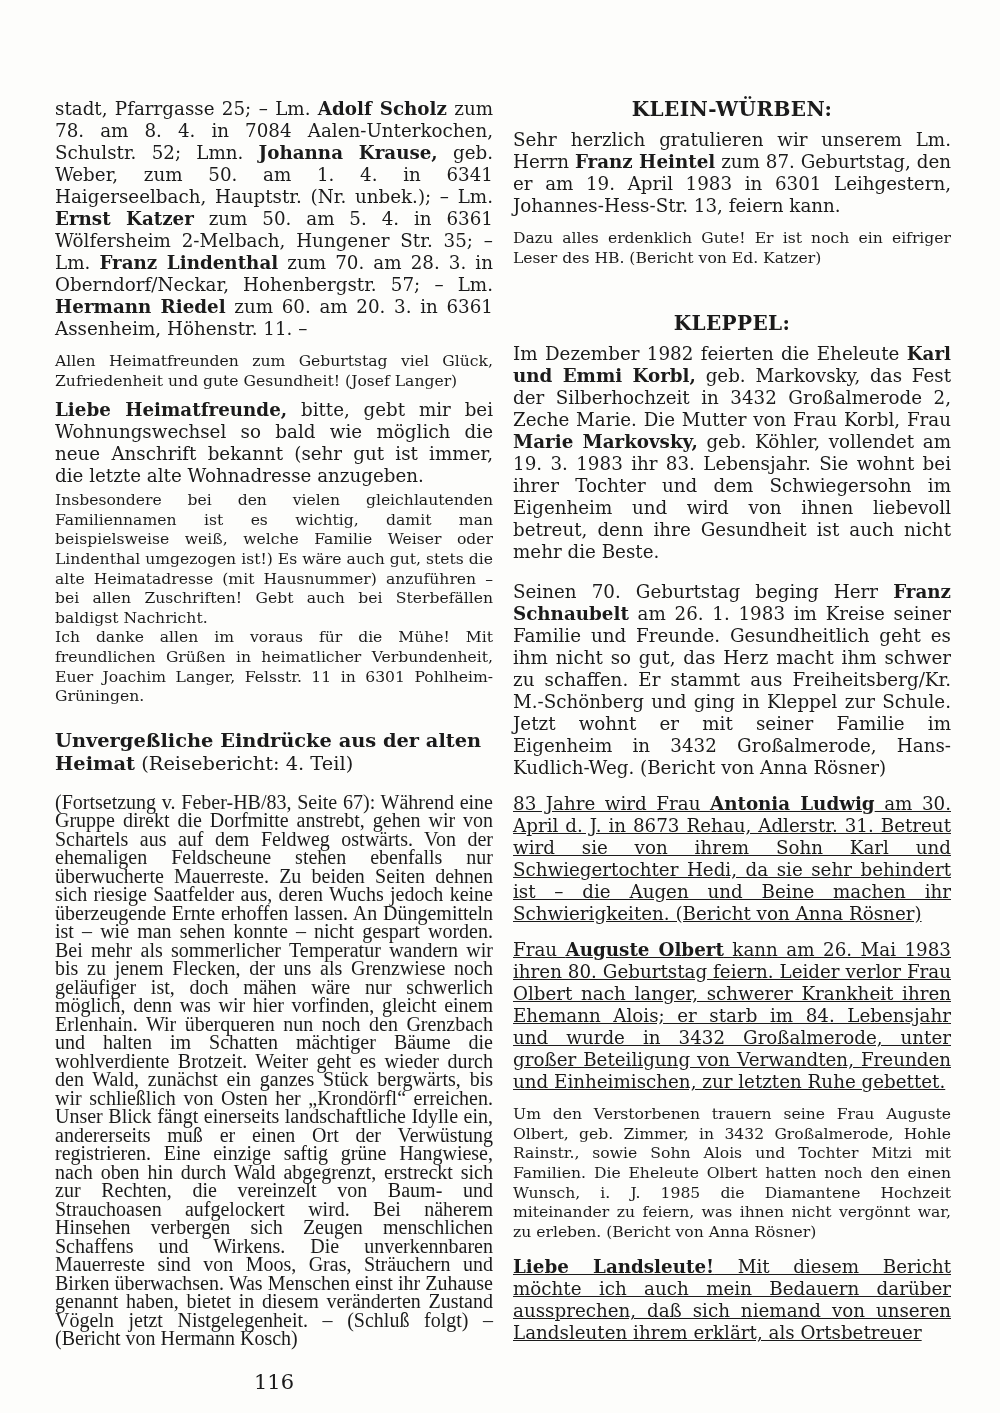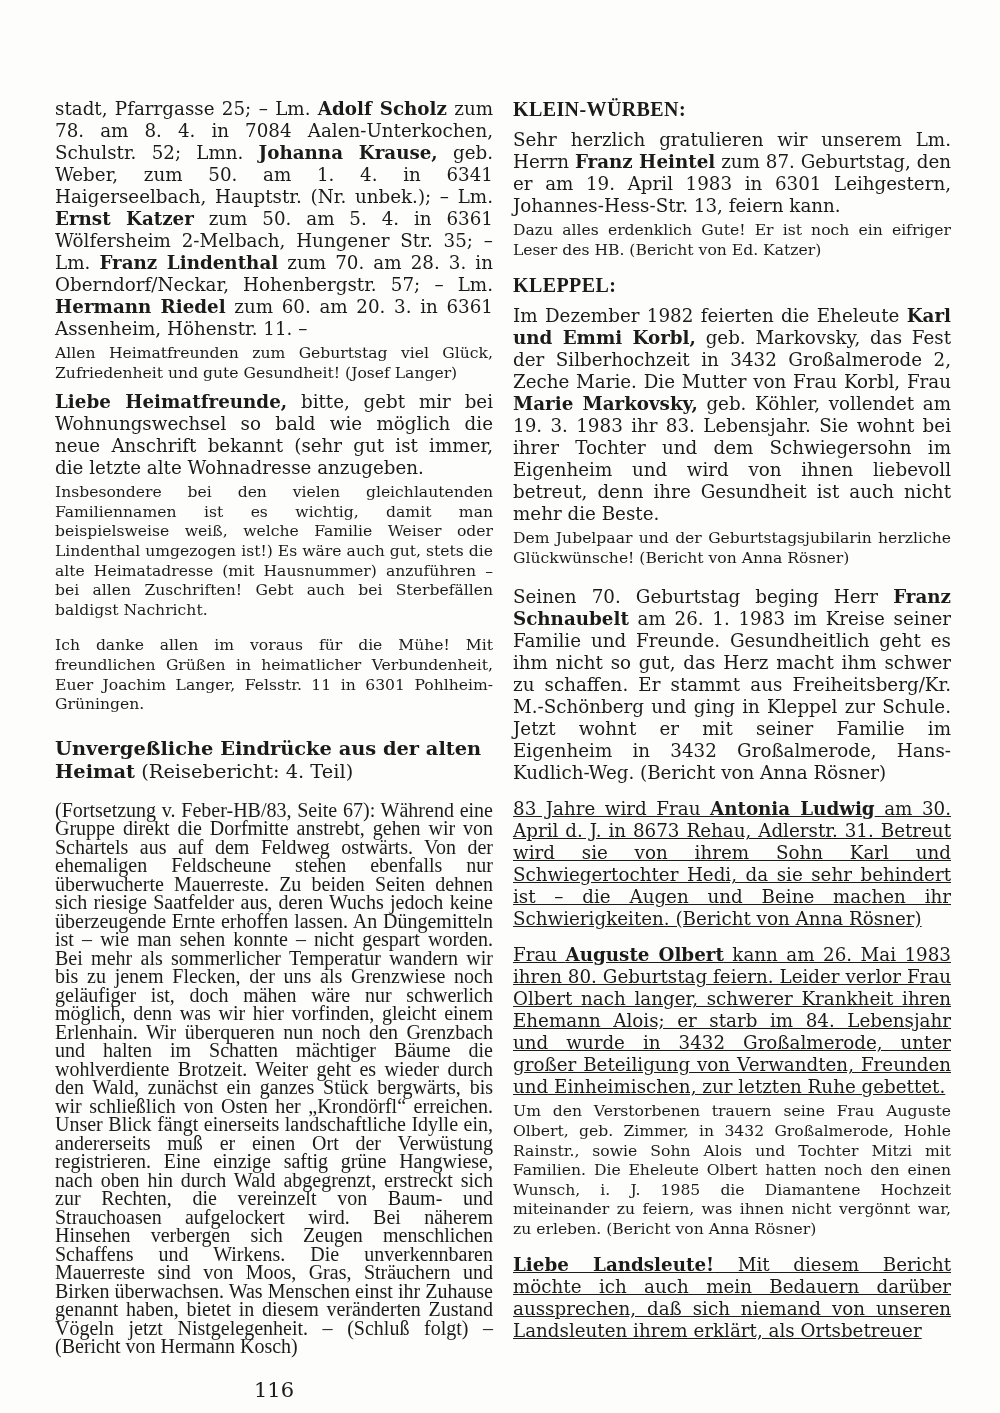--- a/index.html
+++ b/index.html
@@ -19,52 +19,50 @@
   .cols { display: flex; gap: 20px; }
   .col { width: 438px; box-sizing: border-box; }
   p, h2 { margin: 0; padding: 0; }
   .para {
     font-size: 18.3px; line-height: 22px;
     text-align: justify;
   }
   .note {
     font-size: 15.6px; line-height: 19.6px;
     text-align: justify;
-    margin-top: 16px;
   }
   .travel {
     font-size: 20px; line-height: 18.5px;
     text-align: justify;
     font-family: Liberation Serif, serif;
   }
   .sect-heading {
     font-size: 20px; line-height: 23px;
     font-weight: bold; letter-spacing: 0.4px;
-    text-align: left;
-    font-family: Liberation Serif, serif;
+    text-align: center;
   }
   .art-title {
     font-size: 19.4px; line-height: 23px;
     font-weight: normal;
     text-align: left;
   }
   .art-title b { font-weight: bold; }
   .page-number {
     font-size: 21px; line-height: 24px;
     margin-top: 22px;
     text-align: center;
   }
   b { font-weight: bold; }
   .mt2 { margin-top: 4px; }
-  .mt4 { margin-top: 4px; }
+  .mt4 { margin-top: 12px; }
   .mt8 { margin-top: 8px; }
   .mt14 { margin-top: 14px; text-decoration: underline; }
   .mt18 { margin-top: 18px; }
   .mt22 { margin-top: 22px; }
-  .mt26 { margin-top: 14px; }
+  .mt26 { margin-top: 44px; }
   .mb8 { margin-bottom: 8px; }
   .mb2 { margin-bottom: 18px; }
 </style>
 </head>
 <body>
 
 <div class="page">
   <div class="cols">
 
     <div class="col">
@@ -77,21 +75,20 @@
       <p class="travel">(Fortsetzung v. Feber-HB/83, Seite 67): Während eine Gruppe direkt die Dorfmitte anstrebt, gehen wir von Schartels aus auf dem Feldweg ostwärts. Von der ehemaligen Feldscheune stehen ebenfalls nur überwucherte Mauerreste. Zu beiden Seiten dehnen sich riesige Saatfelder aus, deren Wuchs jedoch keine überzeugende Ernte erhoffen lassen. An Düngemitteln ist – wie man sehen konnte – nicht gespart worden. Bei mehr als sommerlicher Temperatur wandern wir bis zu jenem Flecken, der uns als Grenzwiese noch geläufiger ist, doch mähen wäre nur schwerlich möglich, denn was wir hier vorfinden, gleicht einem Erlenhain. Wir überqueren nun noch den Grenzbach und halten im Schatten mächtiger Bäume die wohlverdiente Brotzeit. Weiter geht es wieder durch den Wald, zunächst ein ganzes Stück bergwärts, bis wir schließlich von Osten her „Krondörfl“ erreichen. Unser Blick fängt einerseits landschaftliche Idylle ein, andererseits muß er einen Ort der Verwüstung registrieren. Eine einzige saftig grüne Hangwiese, nach oben hin durch Wald abgegrenzt, erstreckt sich zur Rechten, die vereinzelt von Baum- und Strauchoasen aufgelockert wird. Bei näherem Hinsehen verbergen sich Zeugen menschlichen Schaffens und Wirkens. Die unverkennbaren Mauerreste sind von Moos, Gras, Sträuchern und Birken überwachsen. Was Menschen einst ihr Zuhause genannt haben, bietet in diesem veränderten Zustand Vögeln jetzt Nistgelegenheit. – (Schluß folgt) – (Bericht von Hermann Kosch)</p>
       <div class="page-number">116</div>
     </div>
 
     <div class="col">
       <h2 class="sect-heading mb8">KLEIN-WÜRBEN:</h2>
       <p class="para"><span>Sehr herzlich gratulieren wir unserem Lm. Herrn </span><b>Franz Heintel</b><span> zum 87. Geburtstag, den er am 19. April 1983 in 6301 Leihgestern, Johannes-Hess-Str. 13, feiern kann.</span></p>
       <p class="note mt4">Dazu alles erdenklich Gute! Er ist noch ein eifriger Leser des HB. (Bericht von Ed. Katzer)</p>
       <h2 class="sect-heading mt26 mb8">KLEPPEL:</h2>
       <p class="para"><span>Im Dezember 1982 feierten die Eheleute </span><b>Karl und Emmi Korbl,</b><span> geb. Markovsky, das Fest der Silberhochzeit in 3432 Großalmerode 2, Zeche Marie. Die Mutter von Frau Korbl, Frau </span><b>Marie Markovsky,</b><span> geb. Köhler, vollendet am 19. 3. 1983 ihr 83. Lebensjahr. Sie wohnt bei ihrer Tochter und dem Schwiegersohn im Eigenheim und wird von ihnen liebevoll betreut, denn ihre Gesundheit ist auch nicht mehr die Beste.</span></p>
-      <p class="note mt4">Dem Jubelpaar und der Geburtstagsjubilarin herzliche Glückwünsche! (Bericht von Anna Rösner)</p>
       <p class="para mt18"><span>Seinen 70. Geburtstag beging Herr </span><b>Franz Schnaubelt</b><span> am 26. 1. 1983 im Kreise seiner Familie und Freunde. Gesundheitlich geht es ihm nicht so gut, das Herz macht ihm schwer zu schaffen. Er stammt aus Freiheitsberg/Kr. M.-Schönberg und ging in Kleppel zur Schule. Jetzt wohnt er mit seiner Familie im Eigenheim in 3432 Großalmerode, Hans-Kudlich-Weg. (Bericht von Anna Rösner)</span></p>
       <p class="para mt14"><span>83 Jahre wird Frau </span><b>Antonia Ludwig</b><span> am 30. April d. J. in 8673 Rehau, Adlerstr. 31. Betreut wird sie von ihrem Sohn Karl und Schwiegertochter Hedi, da sie sehr behindert ist – die Augen und Beine machen ihr Schwierigkeiten. (Bericht von Anna Rösner)</span></p>
       <p class="para mt14"><span>Frau </span><b>Auguste Olbert</b><span> kann am 26. Mai 1983 ihren 80. Geburtstag feiern. Leider verlor Frau Olbert nach langer, schwerer Krankheit ihren Ehemann Alois; er starb im 84. Lebensjahr und wurde in 3432 Großalmerode, unter großer Beteiligung von Verwandten, Freunden und Einheimischen, zur letzten Ruhe gebettet.</span></p>
       <p class="note mt4">Um den Verstorbenen trauern seine Frau Auguste Olbert, geb. Zimmer, in 3432 Großalmerode, Hohle Rainstr., sowie Sohn Alois und Tochter Mitzi mit Familien. Die Eheleute Olbert hatten noch den einen Wunsch, i. J. 1985 die Diamantene Hochzeit miteinander zu feiern, was ihnen nicht vergönnt war, zu erleben. (Bericht von Anna Rösner)</p>
       <p class="para mt14"><b>Liebe Landsleute!</b><span> Mit diesem Bericht möchte ich auch mein Bedauern darüber aussprechen, daß sich niemand von unseren Landsleuten ihrem erklärt, als Ortsbetreuer</span></p>
     </div>
 
   </div>
 </div>
 

